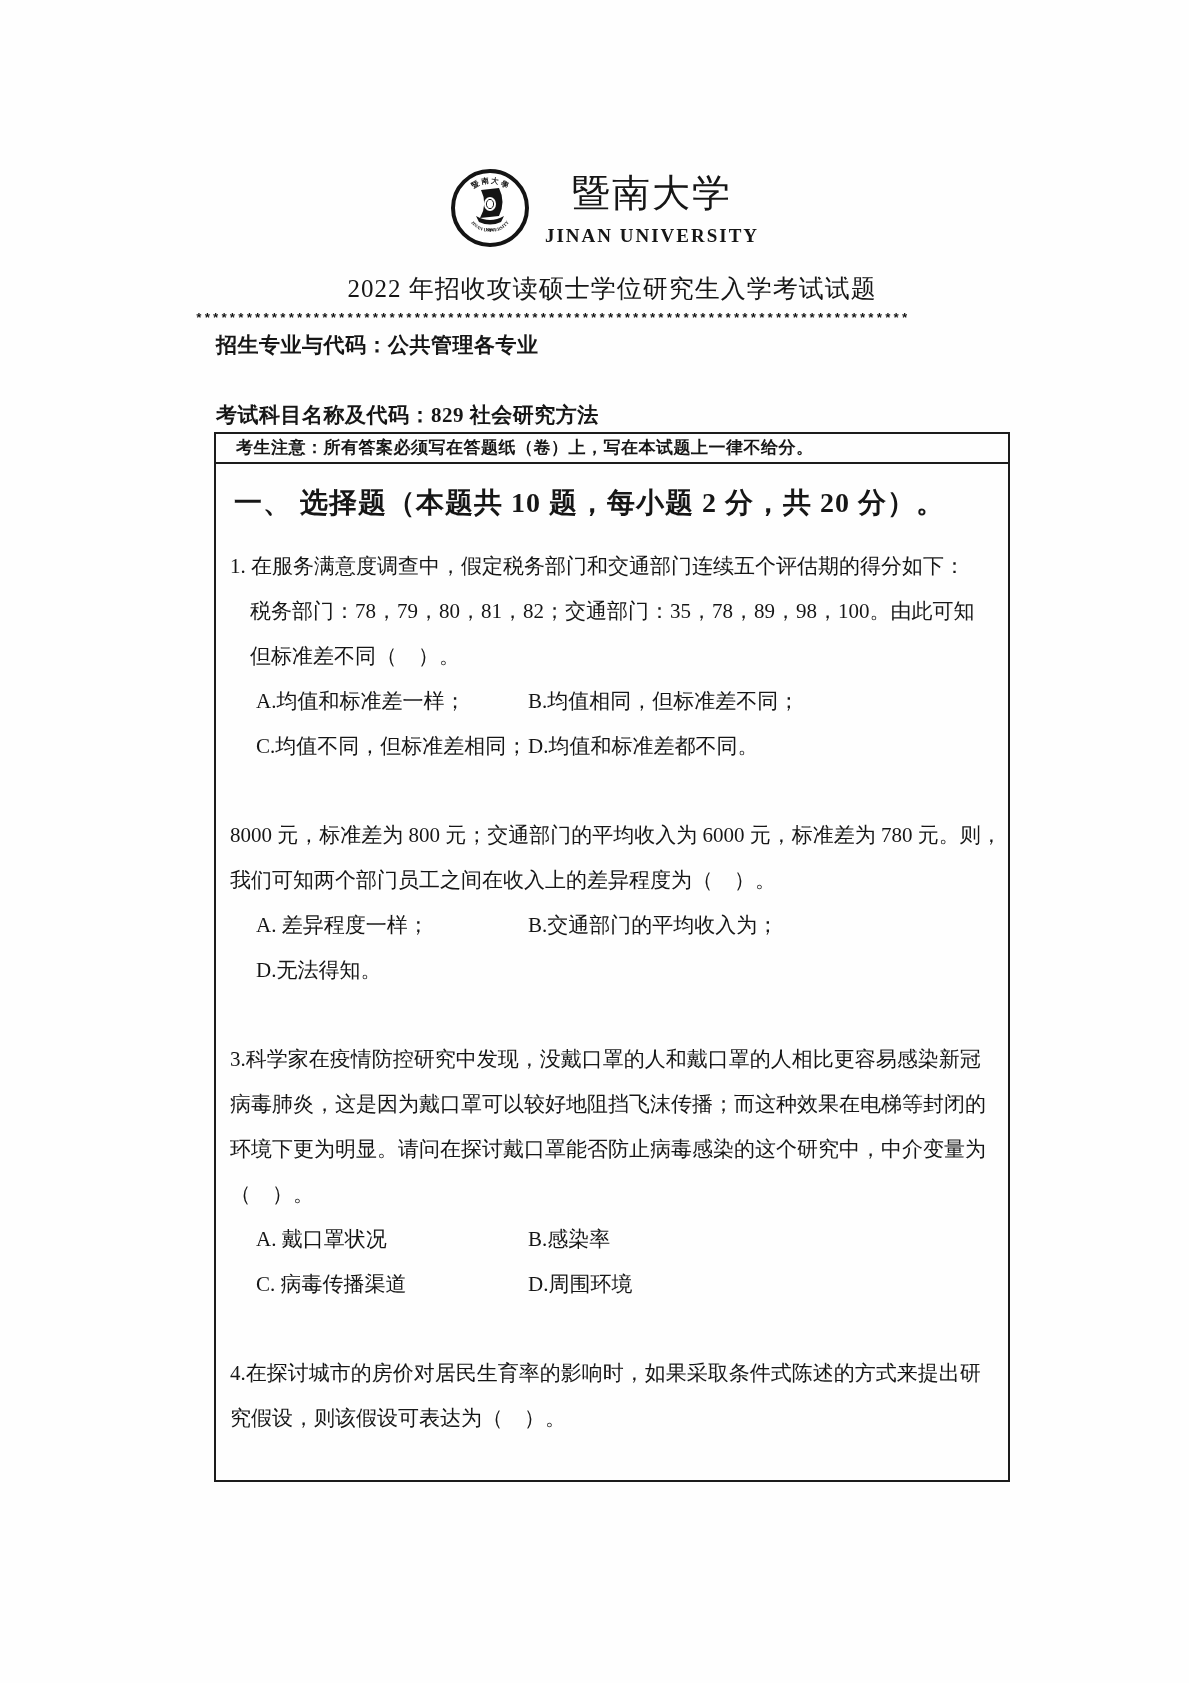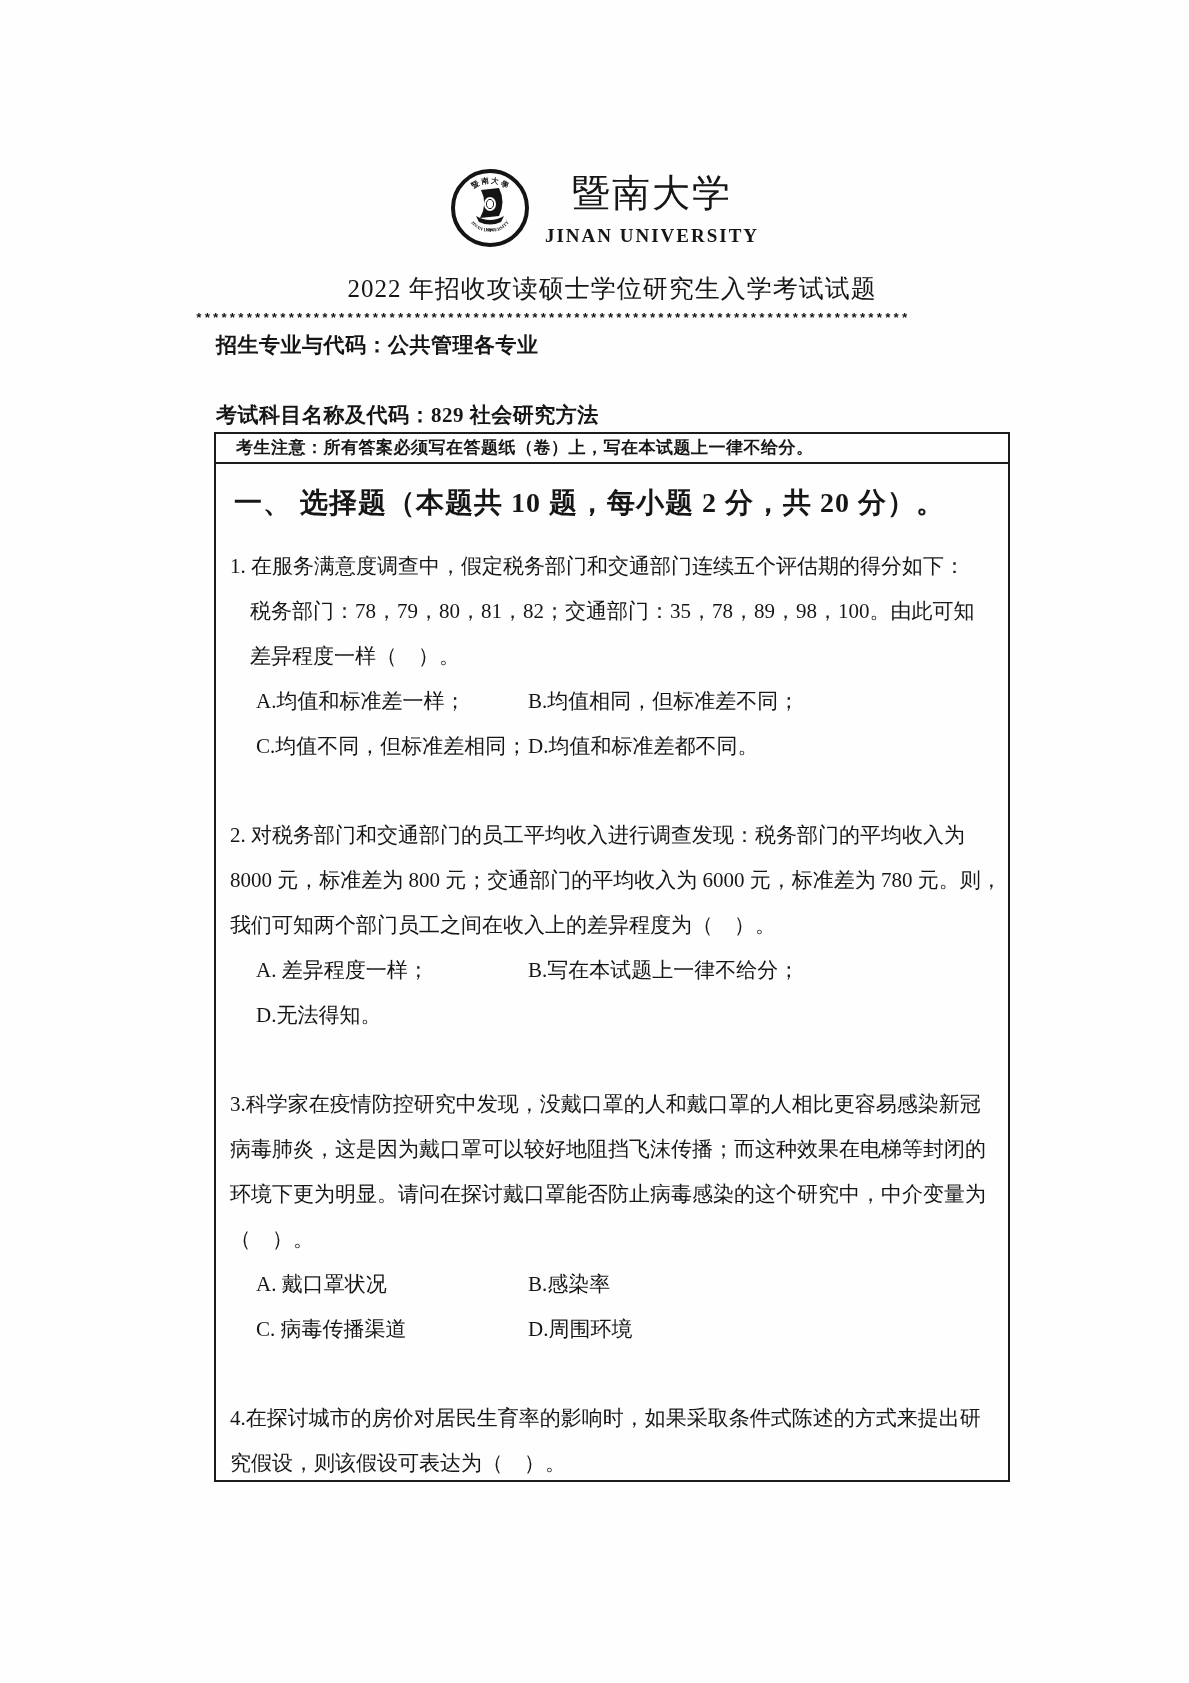--- a/index.html
+++ b/index.html
@@ -104,37 +104,36 @@
   <div class="notice-box">
     <span>考生注意：所有答案必须写在答题纸（卷）上，写在本试题上一律不给分。</span>
   </div>
 
   <div class="main-box">
     <div class="section-heading">一、 选择题（本题共 10 题，每小题 2 分，共 20 分）。</div>
     <div id="questions">
         <div class="question hang">
           <div class="q-line">1.  在服务满意度调查中，假定税务部门和交通部门连续五个评估期的得分如下：</div>
           <div class="q-line cont">税务部门：78，79，80，81，82；交通部门：35，78，89，98，100。由此可知</div>
-          <div class="q-line cont">差异程度一样（　）。</div>
+          <div class="q-line cont">但标准差不同（　）。</div>
           <div class="opt-row">
             <div class="opt">A.均值和标准差一样；</div>
             <div class="opt">B.均值相同，但标准差不同；</div>
           </div>
           <div class="opt-row">
             <div class="opt">C.均值不同，但标准差相同；</div>
             <div class="opt">D.均值和标准差都不同。</div>
           </div>
         </div>
         <div class="question">
-          <div class="q-line">2. 对税务部门和交通部门的员工平均收入进行调查发现：税务部门的平均收入为</div>
           <div class="q-line cont">8000 元，标准差为 800 元；交通部门的平均收入为 6000 元，标准差为 780 元。则，</div>
           <div class="q-line cont">我们可知两个部门员工之间在收入上的差异程度为（　）。</div>
           <div class="opt-row">
             <div class="opt">A. 差异程度一样；</div>
-            <div class="opt">B.写在本试题上一律不给分；</div>
+            <div class="opt">B.交通部门的平均收入为；</div>
           </div>
           <div class="opt-row">
             <div class="opt">D.无法得知。</div>
           </div>
         </div>
         <div class="question">
           <div class="q-line">3.科学家在疫情防控研究中发现，没戴口罩的人和戴口罩的人相比更容易感染新冠</div>
           <div class="q-line cont">病毒肺炎，这是因为戴口罩可以较好地阻挡飞沫传播；而这种效果在电梯等封闭的</div>
           <div class="q-line cont">环境下更为明显。请问在探讨戴口罩能否防止病毒感染的这个研究中，中介变量为</div>
           <div class="q-line cont">（　）。</div>

